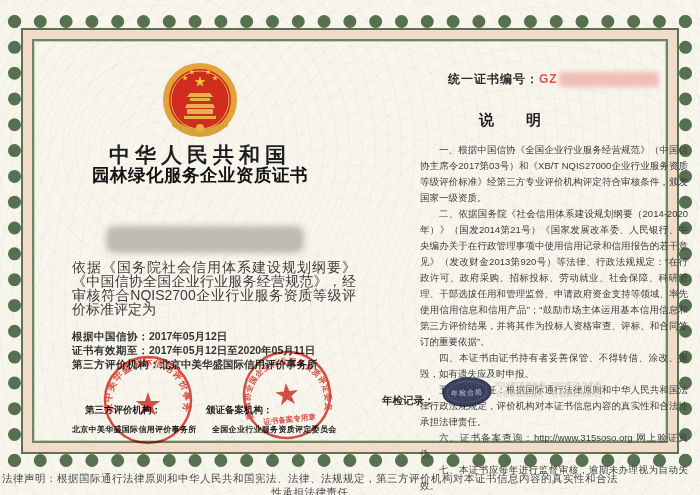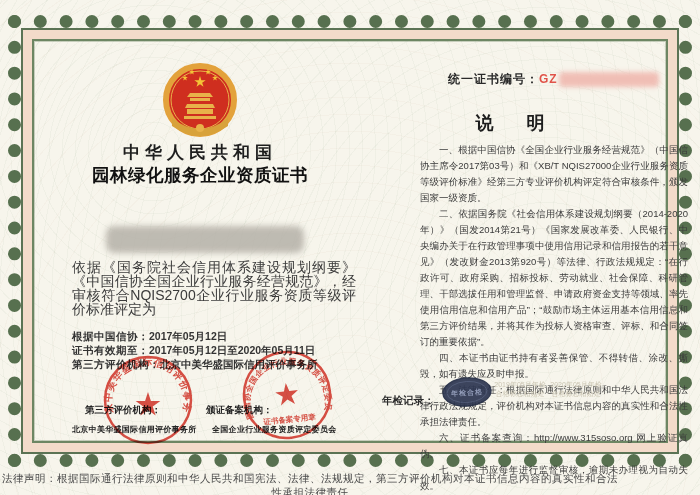--- a/index.html
+++ b/index.html
@@ -24,40 +24,40 @@
     box-shadow:
       inset 0 0 0 2px #5b7354,
       inset 0 0 0 11px #f3dbca,
       inset 0 0 0 13px #6d8663,
       inset 0 0 0 14px rgba(109,134,99,.35);
   }
   .abs{position:absolute;}
   .ctr{text-align:center;}
   
   .emblem{left:162px;top:60px;width:76px;height:86px;}
-  .t-country{left:0;top:141px;width:400px;font-size:17px;font-weight:bold;letter-spacing:5px;color:#1e1e1e;}
+  .t-country{left:0;top:141px;width:400px;font-size:21px;font-weight:bold;letter-spacing:5px;color:#1e1e1e;}
   .t-cert{left:0;top:163px;width:400px;font-size:17.5px;font-weight:bold;letter-spacing:.5px;color:#111;}
   .t-certify{left:0;top:206px;width:400px;font-size:12px;font-weight:bold;color:#2a2a2a;letter-spacing:2px;}
   .redact-company{left:106px;top:226px;width:198px;height:27px;background:#b5b1a8;border-radius:8px;filter:blur(3px);opacity:.85;}
   .basis{left:72px;top:260px;width:284px;font-size:14px;line-height:14px;color:#3b3b3b;text-align:justify;}
   .grade{left:0;top:285px;width:400px;font-size:27px;font-weight:bold;color:#cc1f1e;letter-spacing:22px;text-indent:22px;}
   .details{left:72px;top:329px;font-size:10.5px;line-height:14px;font-weight:bold;color:#333;}
   .details .lbl{letter-spacing:.5px;}
   .stamp-label-left{left:85px;top:404px;font-size:9.5px;font-weight:bold;color:#222;}
   .stamp-org-left{left:72px;top:424px;font-size:8px;font-weight:bold;color:#222;letter-spacing:.3px;}
   .stamp-label-right{left:206px;top:404px;font-size:9.5px;font-weight:bold;color:#222;}
   .stamp-org-right{left:212px;top:424px;font-size:8px;font-weight:bold;color:#222;letter-spacing:.3px;}
   .seal{mix-blend-mode:multiply;opacity:.88;}
   .seal-left{left:101px;top:353px;}
   .seal-right{left:240px;top:348px;transform:rotate(-6deg);}
   
   .certno{left:448px;top:71px;font-size:12px;font-weight:bold;color:#2a2a2a;letter-spacing:1px;white-space:nowrap;}
   .certno .gz{color:#e05248;font-weight:bold;}
   .redact-no{display:inline-block;vertical-align:middle;width:100px;height:15px;background:#f0b9b0;border-radius:4px;filter:blur(2.5px);opacity:.9;margin-left:1px;}
-  .notes-title{left:380px;top:111px;width:260px;font-size:18px;font-weight:bold;color:#1d1d1d;letter-spacing:14px;text-indent:14px;}
+  .notes-title{left:380px;top:111px;width:260px;font-size:15px;font-weight:bold;color:#1d1d1d;letter-spacing:14px;text-indent:14px;}
   .notes{left:380px;top:142px;width:268px;font-size:9.5px;line-height:16px;color:#3b3b3b;text-align:justify;margin-left:40px;}
   .notes p{margin:0;text-indent:2em;}
   .annual-label{left:382px;top:358px;font-size:10.5px;font-weight:bold;color:#2c2c2c;margin-top:36px;}
   .oval-stamp{left:441px;top:375px;transform:rotate(-4deg);opacity:.92;}
   .ghost{width:56px;font-size:7px;line-height:9px;color:#ccc6b3;text-align:center;}
   .ghost1{left:492px;top:380px;}
   .ghost2{left:548px;top:380px;}
   
   .legal{left:0;top:472px;width:620px;font-size:10.5px;color:#4a4a4a;letter-spacing:.5px;}
 </style>

